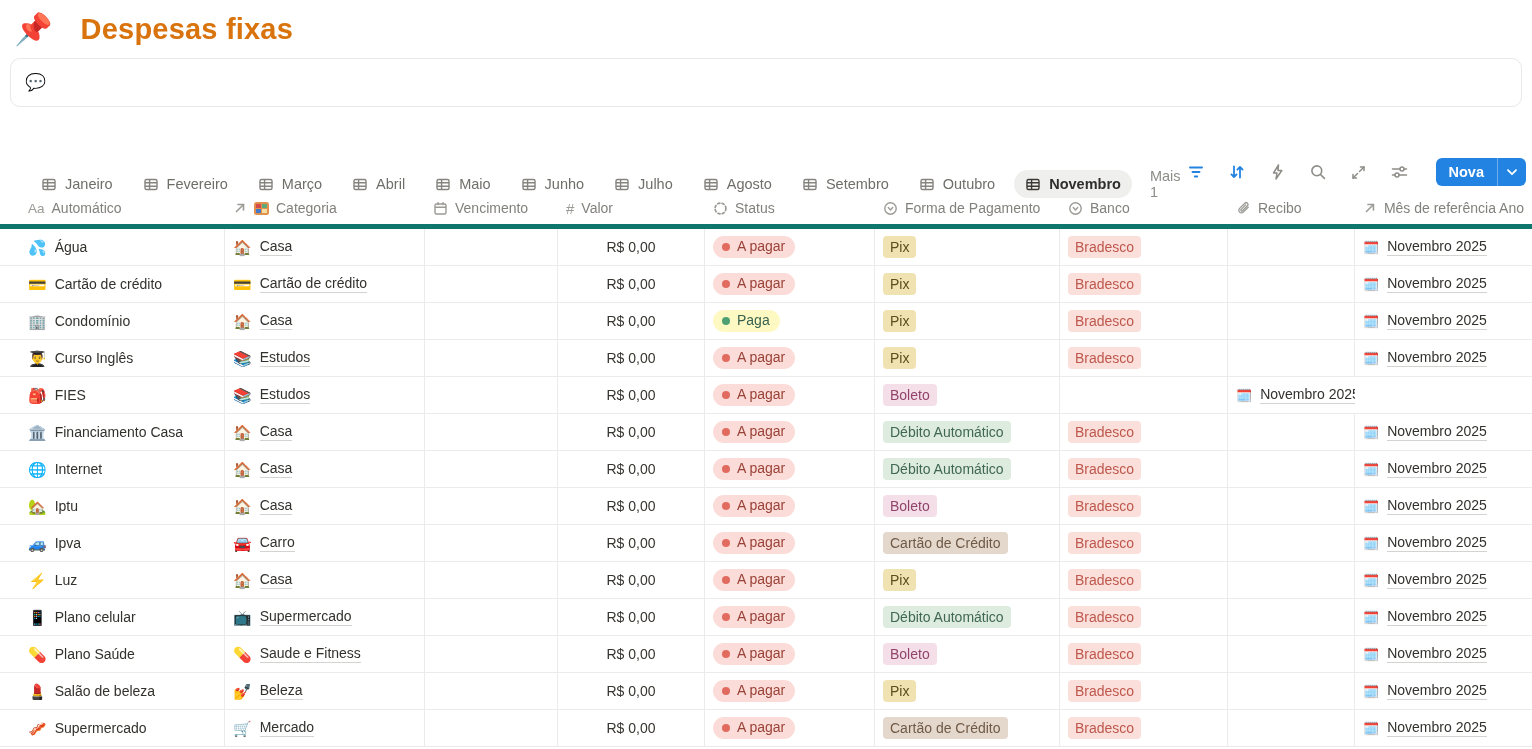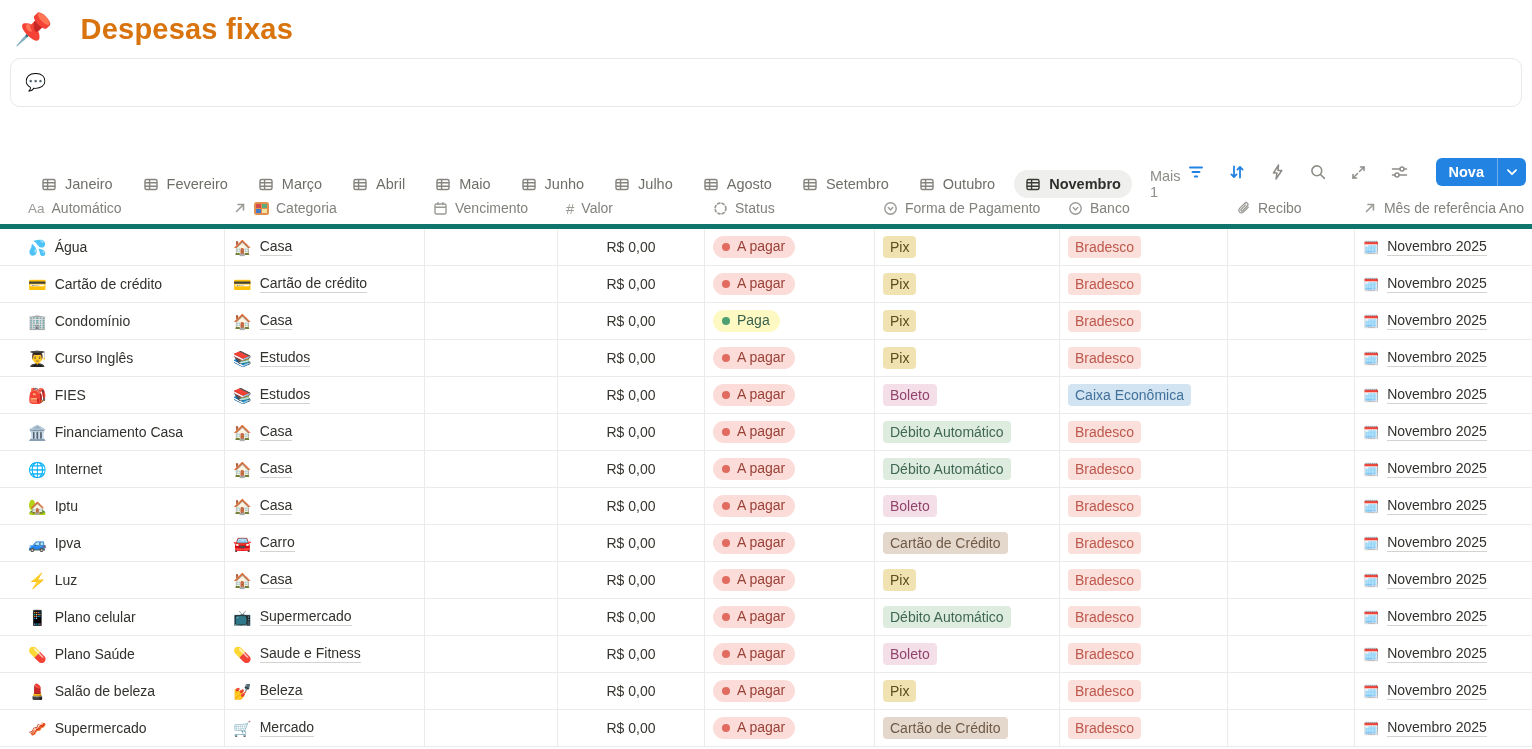--- a/index.html
+++ b/index.html
@@ -467,23 +467,20 @@
         </div>
         <div class="td">
           <span class="pill" style="background: rgb(251, 220, 216); color: rgb(154, 66, 56);">
             <span class="dot" style="background: rgb(226, 107, 96);"></span>
             <span>A pagar</span>
           </span>
         </div>
         <div class="td">
           <span class="chip" style="background: rgb(244, 223, 233); color: rgb(145, 68, 107);">Boleto</span>
         </div>
-        <div class="td">
-          <span class="chip" style="background: rgb(210, 228, 241); color: rgb(65, 113, 155);">Caixa Econômica</span>
-        </div>
         <div class="td"></div>
         <div class="td">
           <span class="row-emoji" style="font-size: 13px;">🗓️</span>
           <span class="rel-link">Novembro 2025</span>
         </div>
       </div>
       <div class="trow grid-cols">
         <div class="td desc">
           <span class="row-emoji">🏛️</span>
           <span>Financiamento Casa</span>

